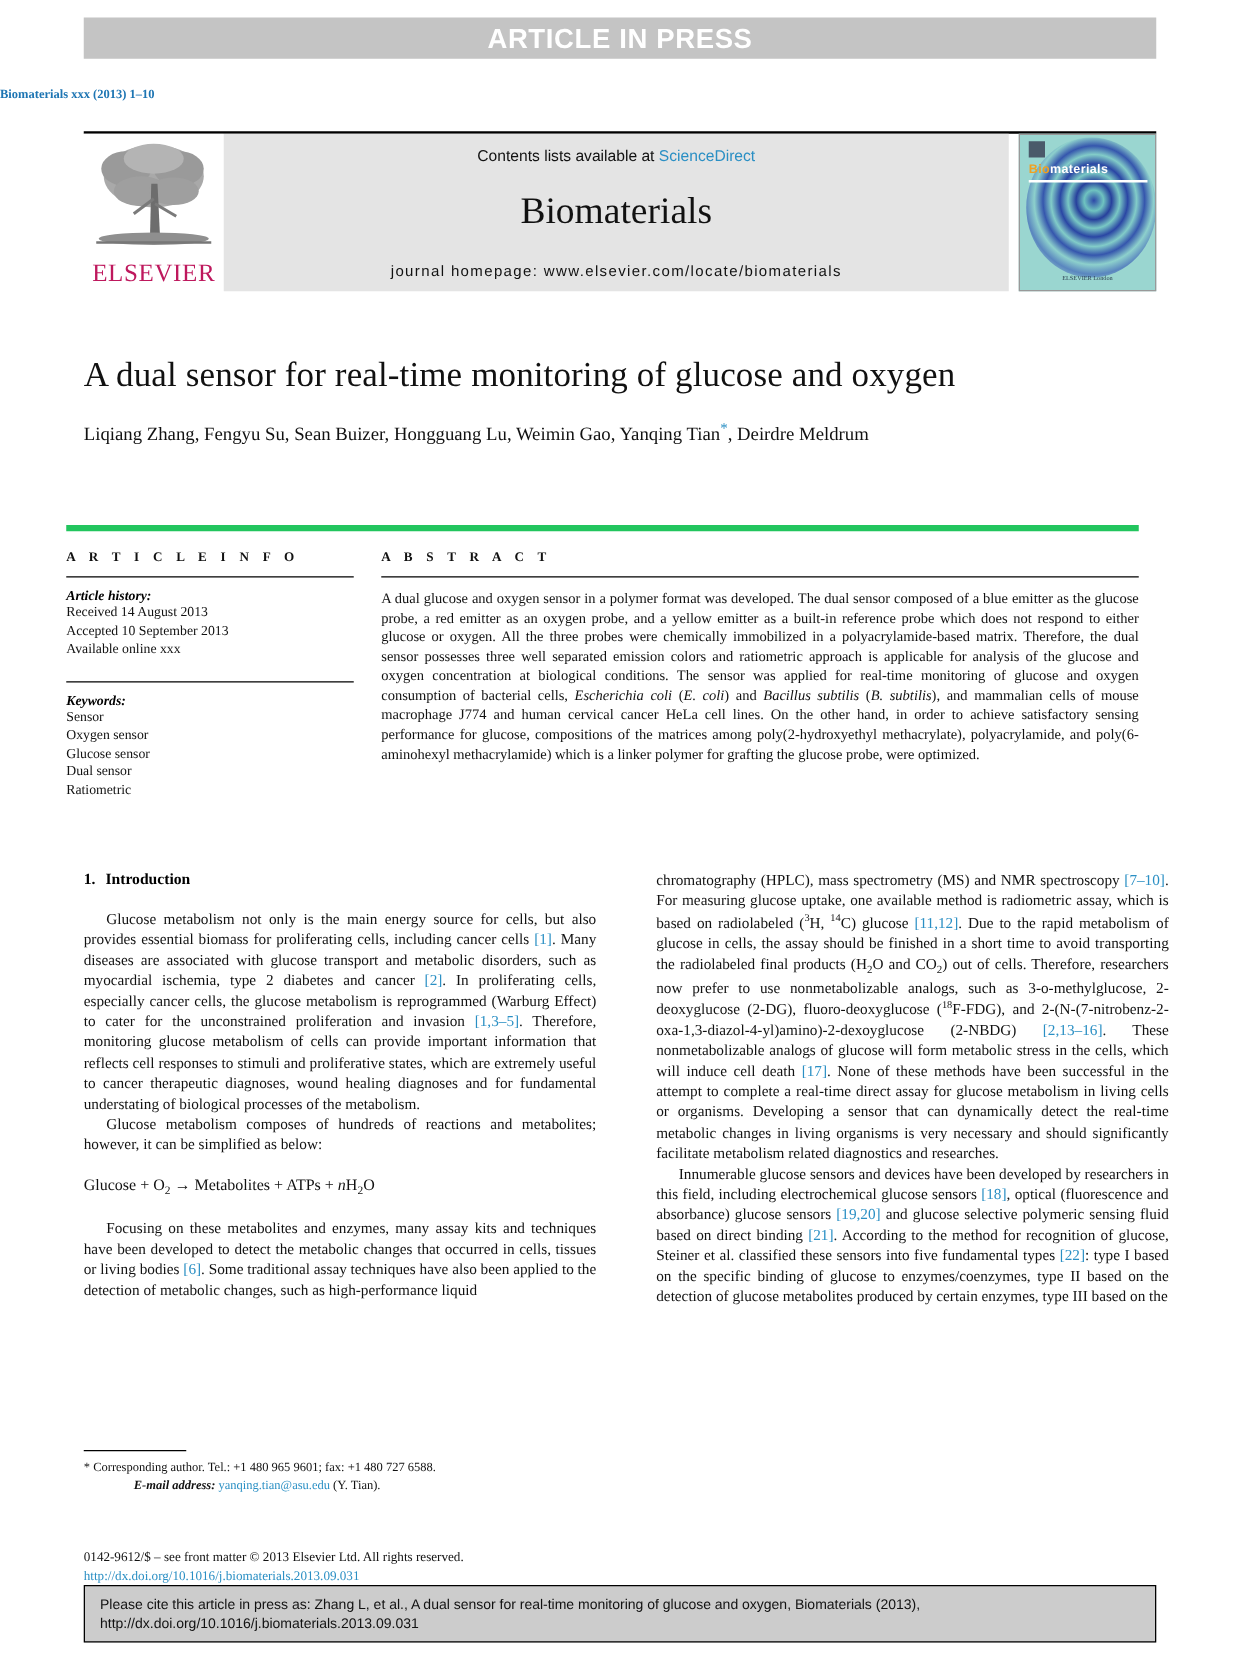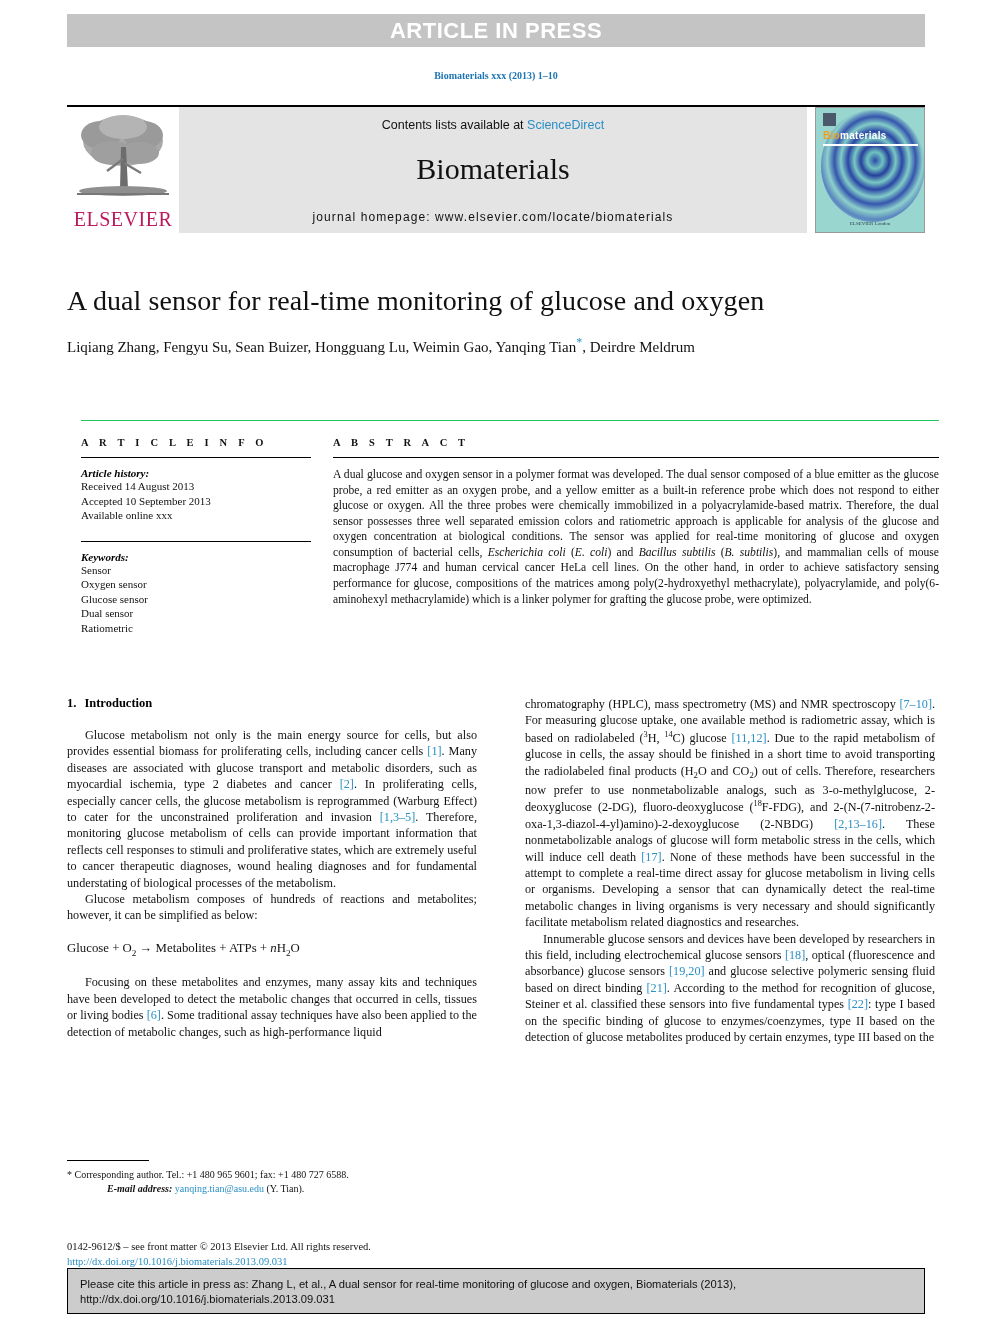--- a/index.html
+++ b/index.html
@@ -40,21 +40,20 @@
     font-size: 22px;
     letter-spacing: 0.5px;
     color: #ffffff;
   }
 
   
   .running-head {
     position: absolute;
     left: 0; right: 0;
     top: 70px;
-    text-align: center;
     font-size: 10px;
     font-weight: bold;
     color: #1d75b3;
     font-family: "Liberation Serif", serif;
   }
 
   
   .masthead {
     position: absolute;
     left: 67px;
@@ -183,24 +182,24 @@
     margin-top: 9px;
     font-size: 9.5px;
     font-style: italic;
     font-weight: bold;
     color: #111;
   }
 
   
   .info-band {
     position: absolute;
-    left: 81px;
+    left: 53px;
     top: 420px;
     width: 858px;
-    border-top: 1px solid #22c55e;
+    border-top: 5px solid #22c55e;
     box-sizing: border-box;
     display: flex;
     padding-top: 16px;
   }
   .col-info { width: 252px; flex: 0 0 252px; padding-right: 22px; box-sizing: border-box; }
   .col-abstract { flex: 1 1 auto; }
 
   .sec-head {
     font-family: "Liberation Serif", serif;
     font-size: 10.5px;

